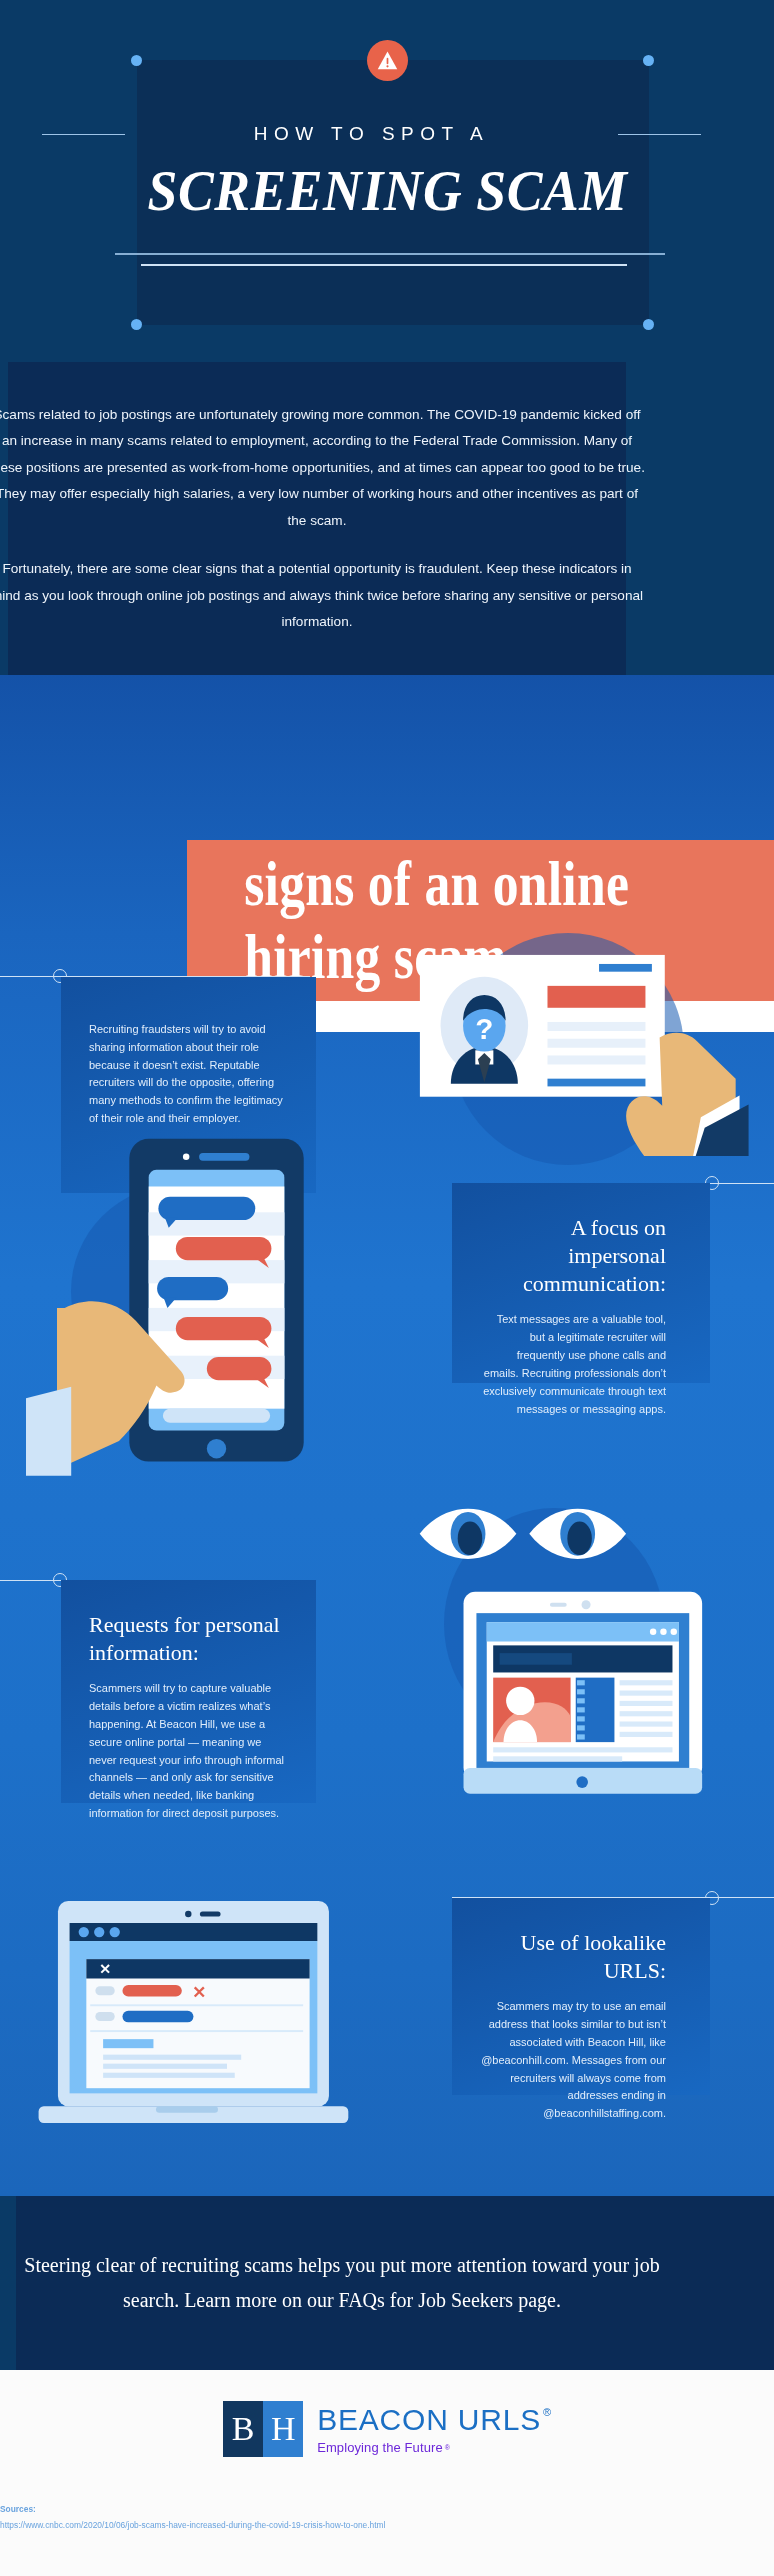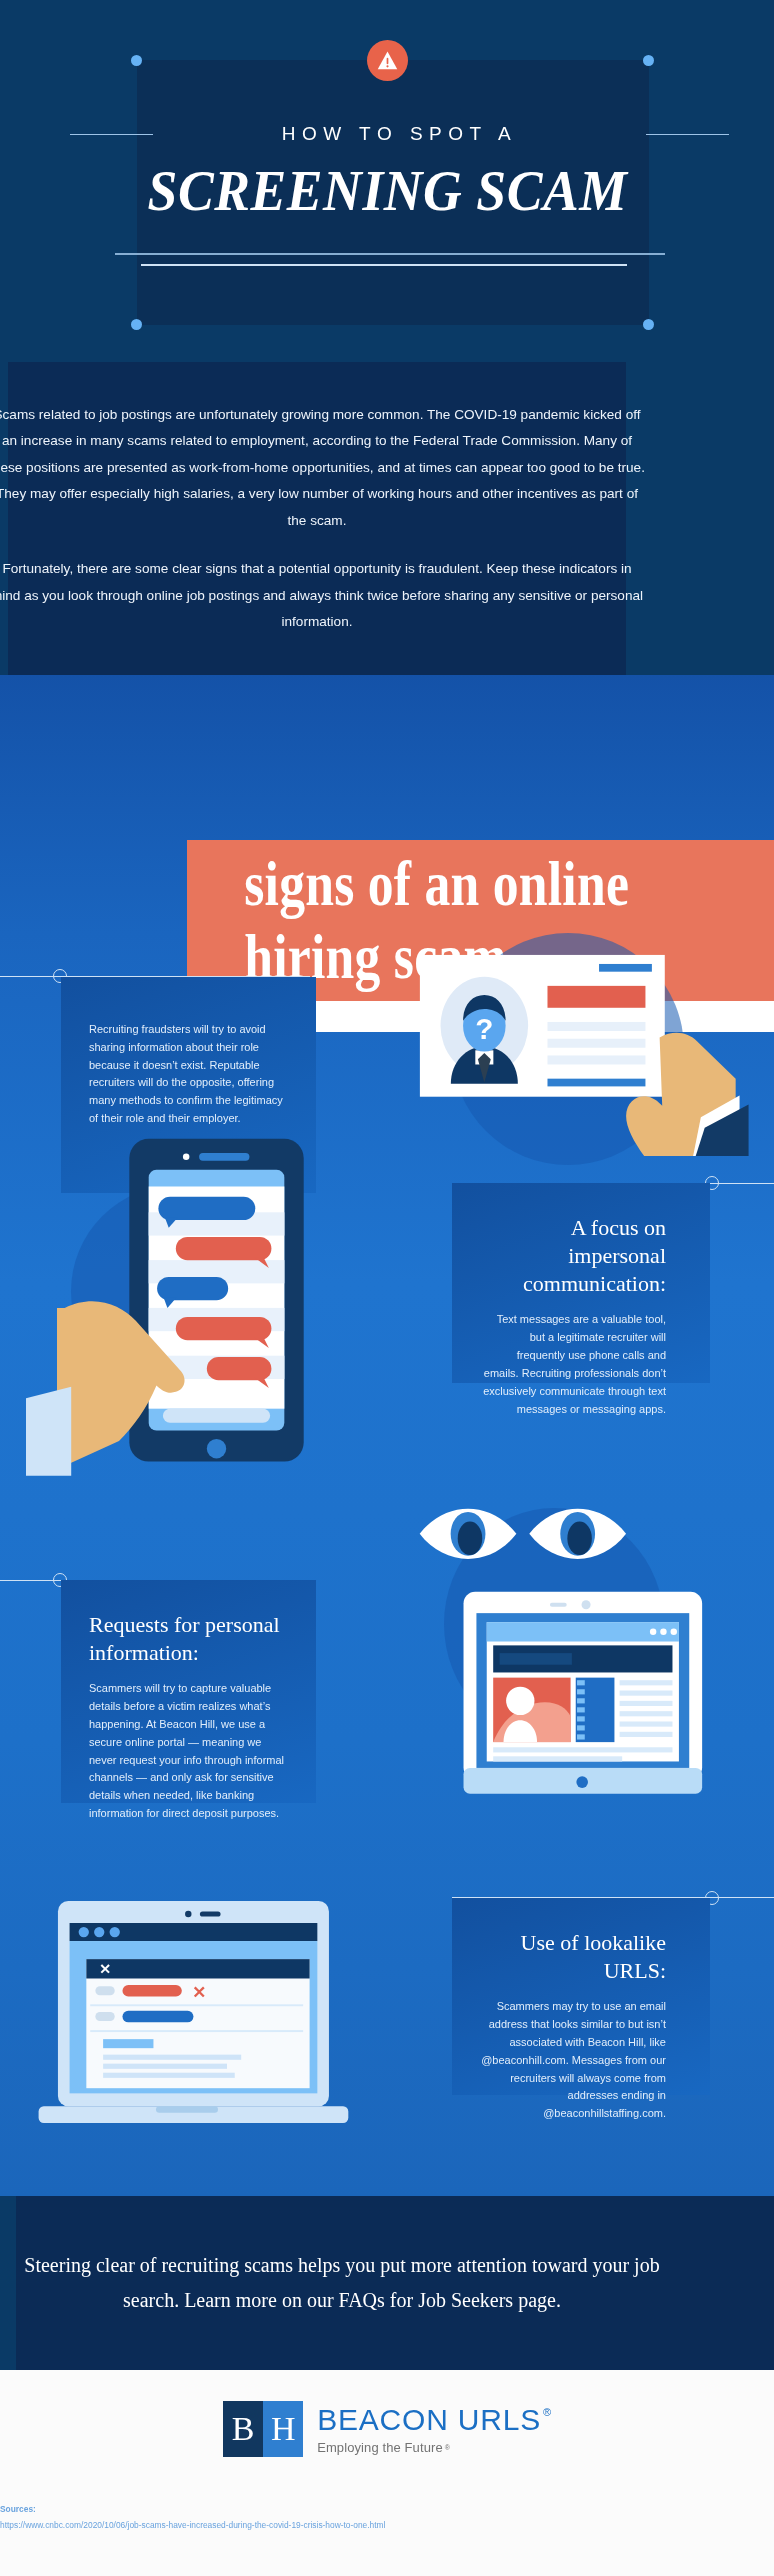--- a/index.html
+++ b/index.html
@@ -25,21 +25,21 @@
   .cd-br { left:643px; top:319px; }
 
   .warn-badge {
     position:absolute; left:367px; top:40px; width:41px; height:41px;
     border-radius:50%; background:#e8634a;
     display:flex; align-items:center; justify-content:center;
   }
   .warn-badge svg { width:23px; height:23px; display:block; }
 
   .kicker-row {
-    position:absolute; left:70px; top:123px; width:659px;
+    position:absolute; left:42px; top:123px; width:659px;
     display:flex; align-items:center; gap:14px;
   }
   .kicker-rule { flex:0 0 83px; height:0.6px; background:#9ec4e8; }
   .kicker {
     flex:1; text-align:center;
     color:#ffffff; font-size:19px; letter-spacing:6.5px; font-weight:400;
     white-space:nowrap;
   }
   .hero-title {
     position:absolute; left:0; top:158px; width:775px; text-align:center;
@@ -133,21 +133,21 @@
   }
   .logo-b { background:#11375f; }
   .logo-h { background:#2f7fd0; }
   .logo-text { display:flex; flex-direction:column; }
   .logo-name {
     font-size:30px; color:#1b6fc4; letter-spacing:0.8px; font-weight:400;
     display:flex; align-items:flex-start;
   }
   .logo-name sup { font-size:11px; line-height:1; margin-left:1.9px; margin-top:3.9px; }
   .logo-tag {
-    font-size:13px; color:#737373; margin-top:2.6px; letter-spacing:0.1px;
+    font-size:13px; color:#6d28d9; margin-top:2.6px; letter-spacing:0.1px;
     display:flex; align-items:center;
   }
   .logo-tag sup { font-size:7px; line-height:1; margin-left:1.9px; margin-top:1.3px; }
 
   .sources {
     position:absolute; left:0; top:132px; width:775px; text-align:left;
     color:#6aa3de; font-size:8.4px; line-height:1.9;
   }
   .sources .src-label { font-weight:700; }
 

